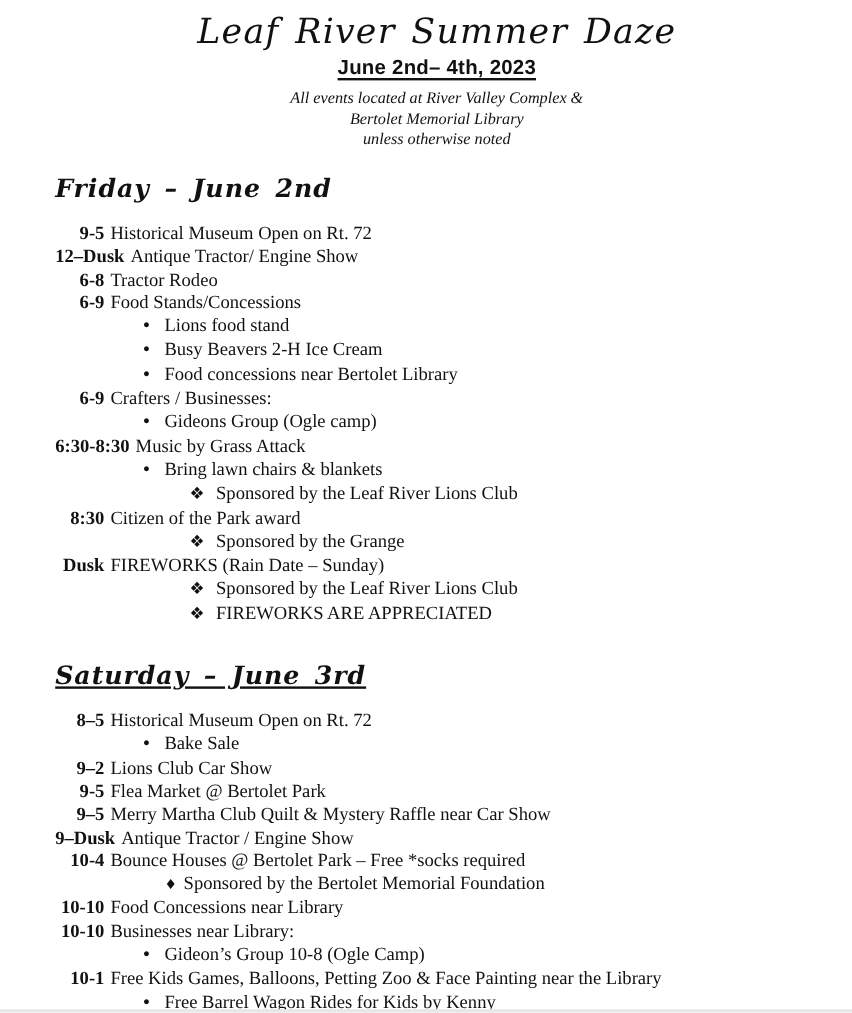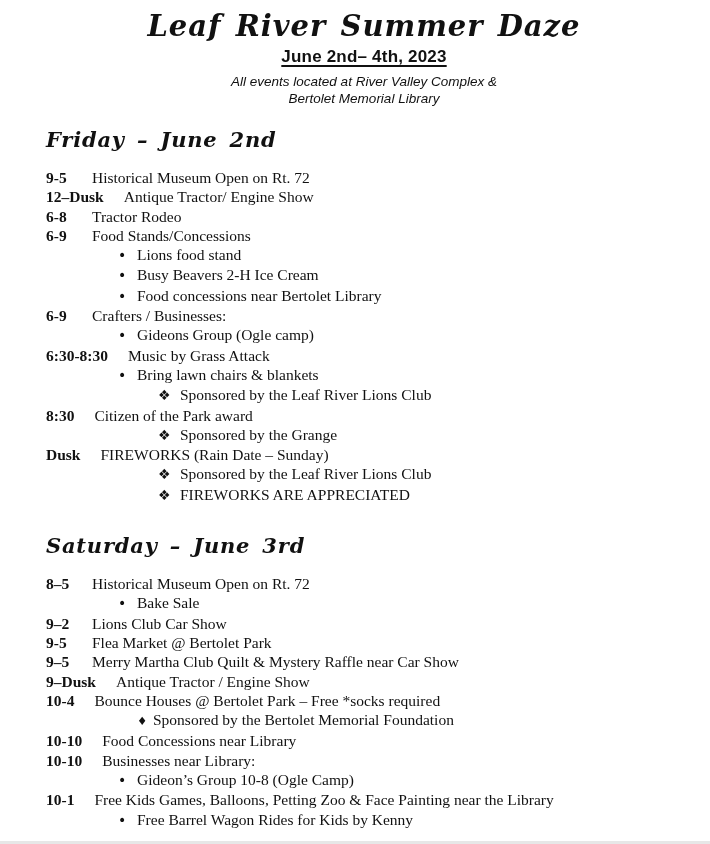--- a/index.html
+++ b/index.html
@@ -11,67 +11,68 @@
     overflow: hidden;
     position: relative;
   }
   .page { width: 710px; height: 844px; padding: 8px 28px 0 46px; position: relative; }
 
   
   .hdr { text-align: center; }
   .title {
     font-family: "DejaVu Serif", serif;
     font-style: italic;
-    font-weight: 700;
+    font-weight: 400;
     font-size: 29px;
     line-height: 36px;
     letter-spacing: 1px;
     word-spacing: 3px;
   }
   .date {
     margin-top: 2px;
     font-family: "Liberation Sans", sans-serif;
     font-weight: 700;
     font-size: 17px;
     line-height: 22px;
     letter-spacing: 0.2px;
     text-decoration: underline;
     text-underline-offset: 3px;
     text-decoration-thickness: 1.5px;
     display: inline-block;
   }
   .note {
     margin-top: 5px;
-    font-family: Liberation Sans, sans-serif;
+    font-family: Liberation Serif, serif;
     font-style: italic;
     font-size: 13.5px;
     line-height: 17px;
   }
 
   
   h2.day-heading {
     font-family: "DejaVu Serif", serif;
     font-style: italic;
     font-weight: 700;
     font-size: 21px;
     line-height: 26px;
     letter-spacing: 0.8px;
     word-spacing: 4px;
     margin: 20px 0 15px 0;
   }
-  section.day:nth-of-type(2) h2.day-heading { margin-top: 28px; }
+  section.day:nth-of-type(2) h2.day-heading { margin-top: 28px; text-decoration: underline; }
 
   .events { font-size: 15.5px; }
   .row { display: flex; line-height: 19.3px; align-items: baseline; }
   .row .time {
     font-weight: 700;
     flex: 0 0 auto;
     min-width: 46px;
-    padding-right: 20px;
+    padding-right: 5px;
     white-space: nowrap;
+    text-align: right;
   }
   .row .text { white-space: pre-wrap; text-align: center; }
 
   
   .row.lvl1  { padding-left: 72px;  }
   .row.lvl1 .marker  { flex: 0 0 19px; font-size: 14px; }
   .row.lvlD  { padding-left: 91px;  }
   .row.lvlD .marker  { flex: 0 0 16px; font-size: 11.5px; }
   .row.lvlDD { padding-left: 112px; }
   .row.lvlDD .marker { flex: 0 0 22px; font-size: 14px; }
@@ -92,20 +93,21 @@
 
 <div class="page">
   <div class="hdr">
     <h1 class="title">Leaf River Summer Daze</h1>
     <div>
       <span class="date">June 2nd– 4th, 2023</span>
     </div>
     <div class="note">
       <div>All events located at River Valley Complex &amp;</div>
       <div>Bertolet Memorial Library</div>
+      <div>unless otherwise noted</div>
     </div>
   </div>
 
   <main id="sections">
       <section class="day">
         <h2 class="day-heading">Friday – June 2nd</h2>
         <div class="events">
           <div class="row main">
             <span class="time">9-5</span>
             <span class="text">Historical Museum Open on Rt. 72</span>

